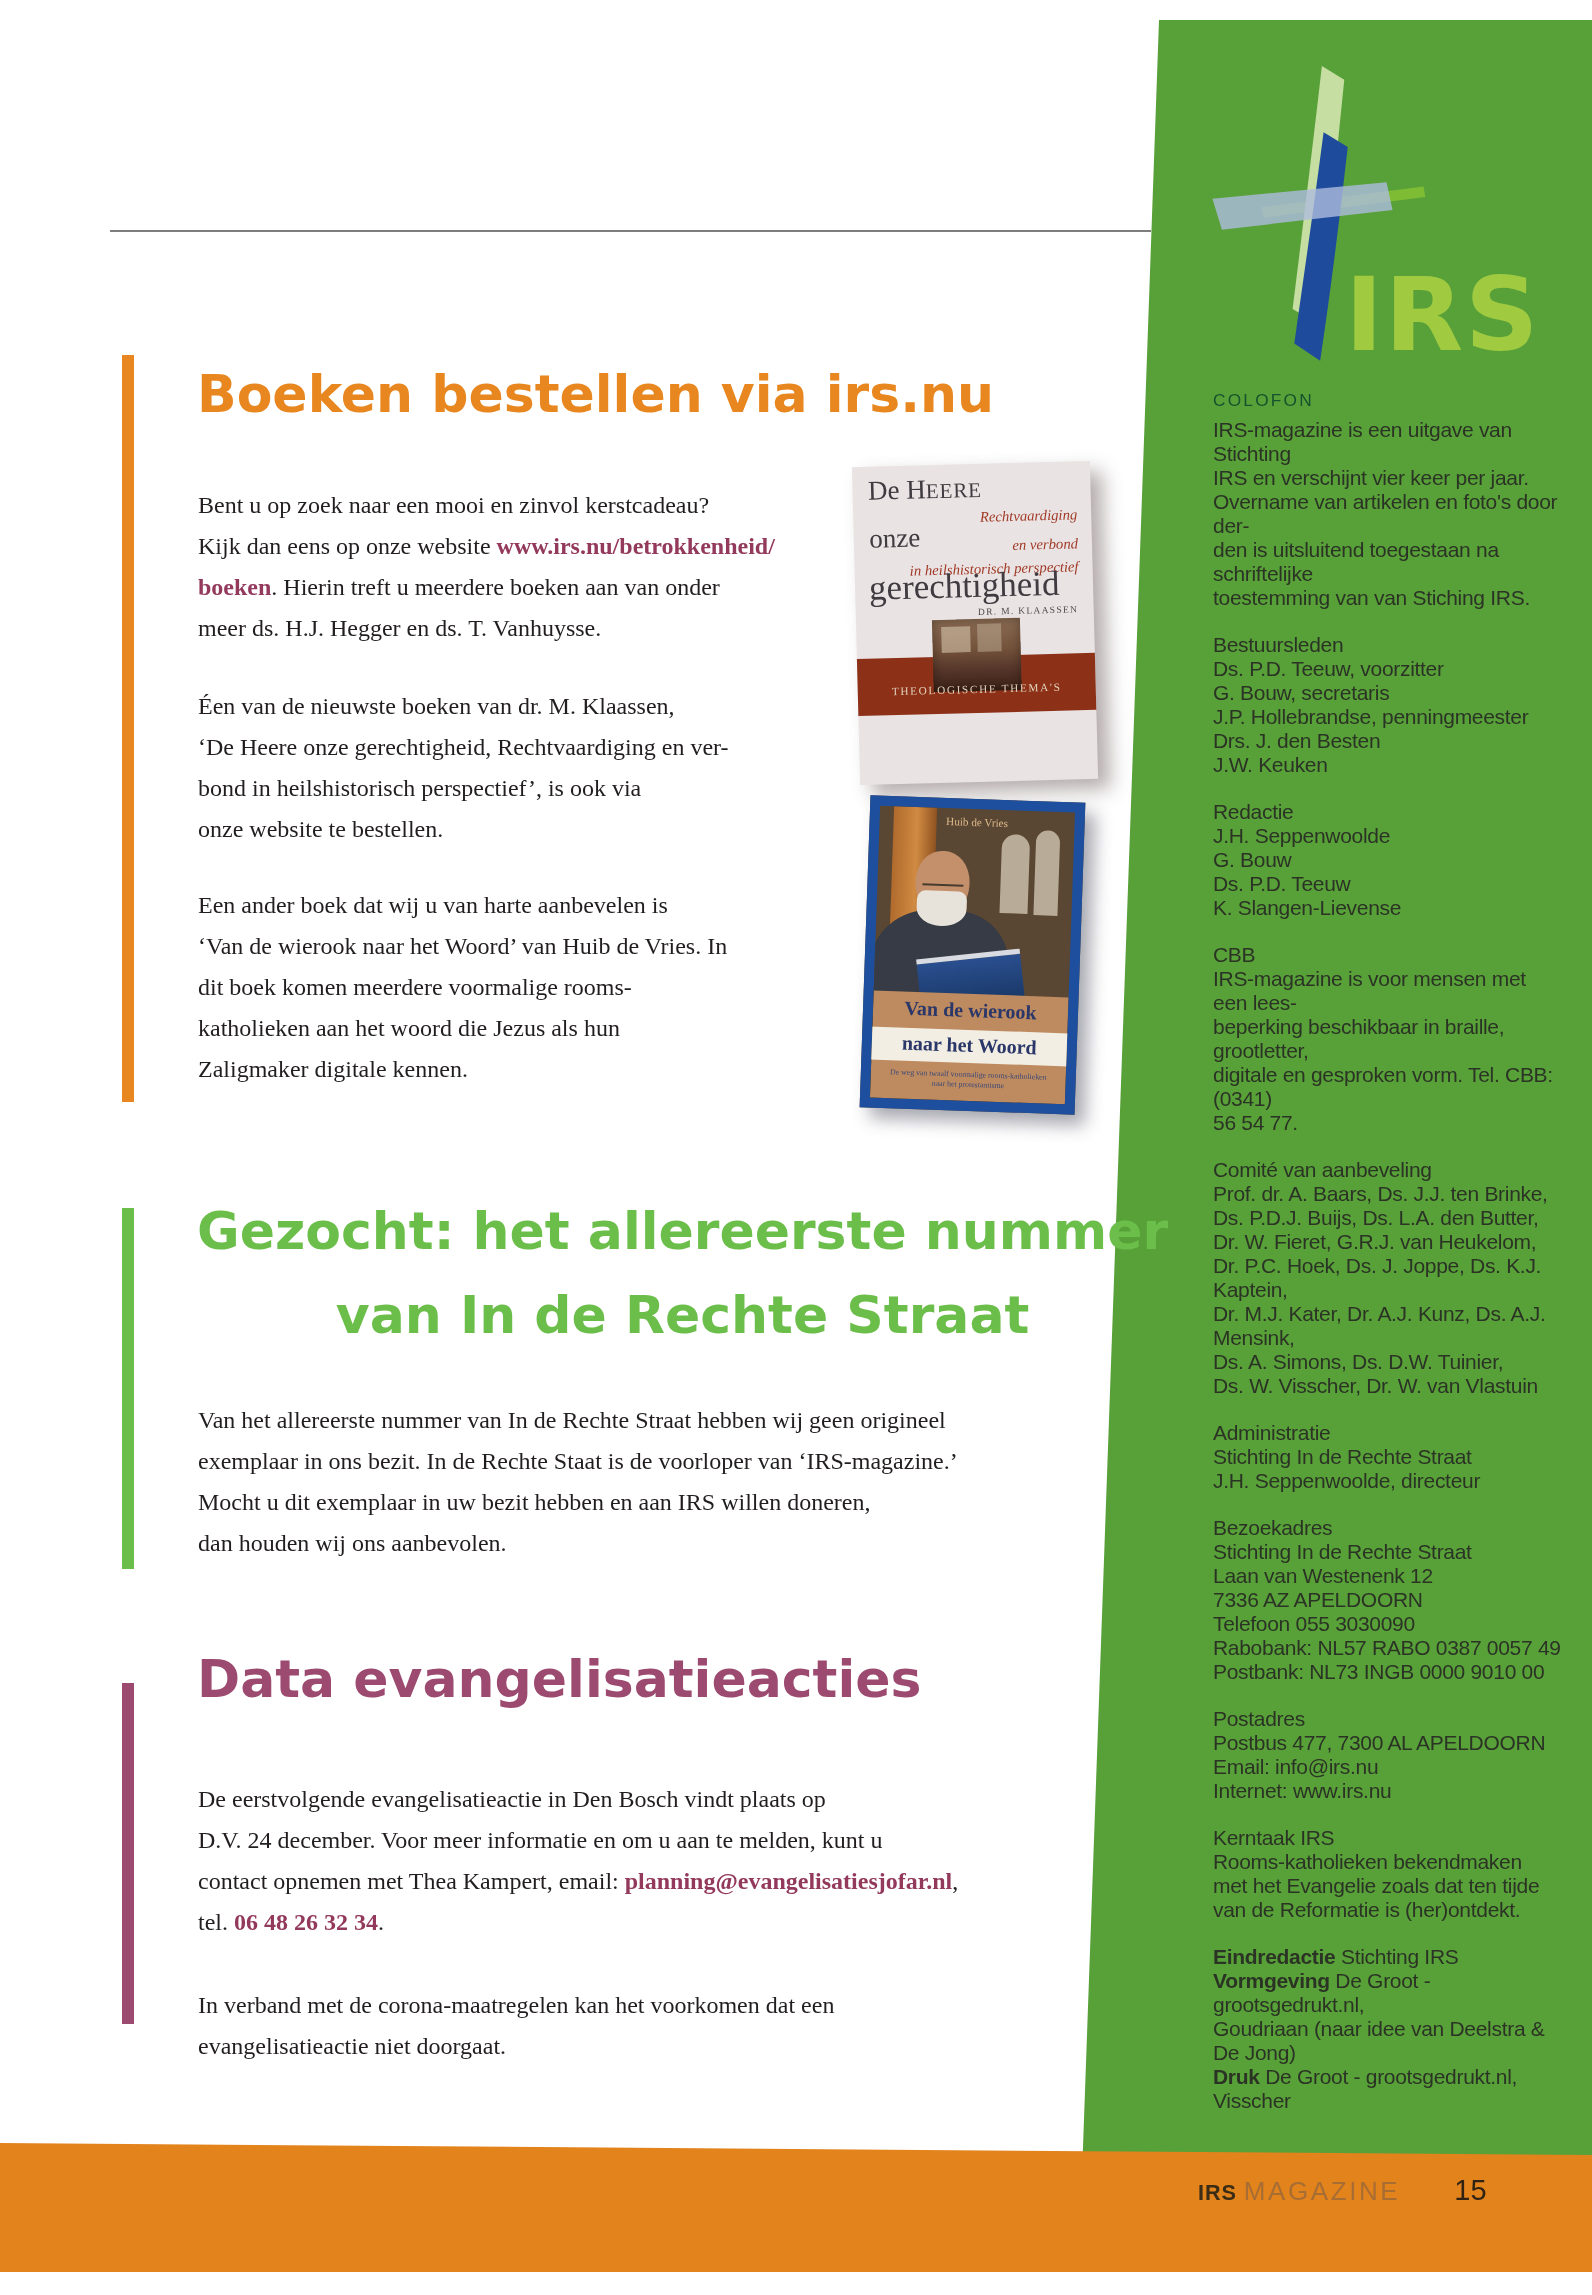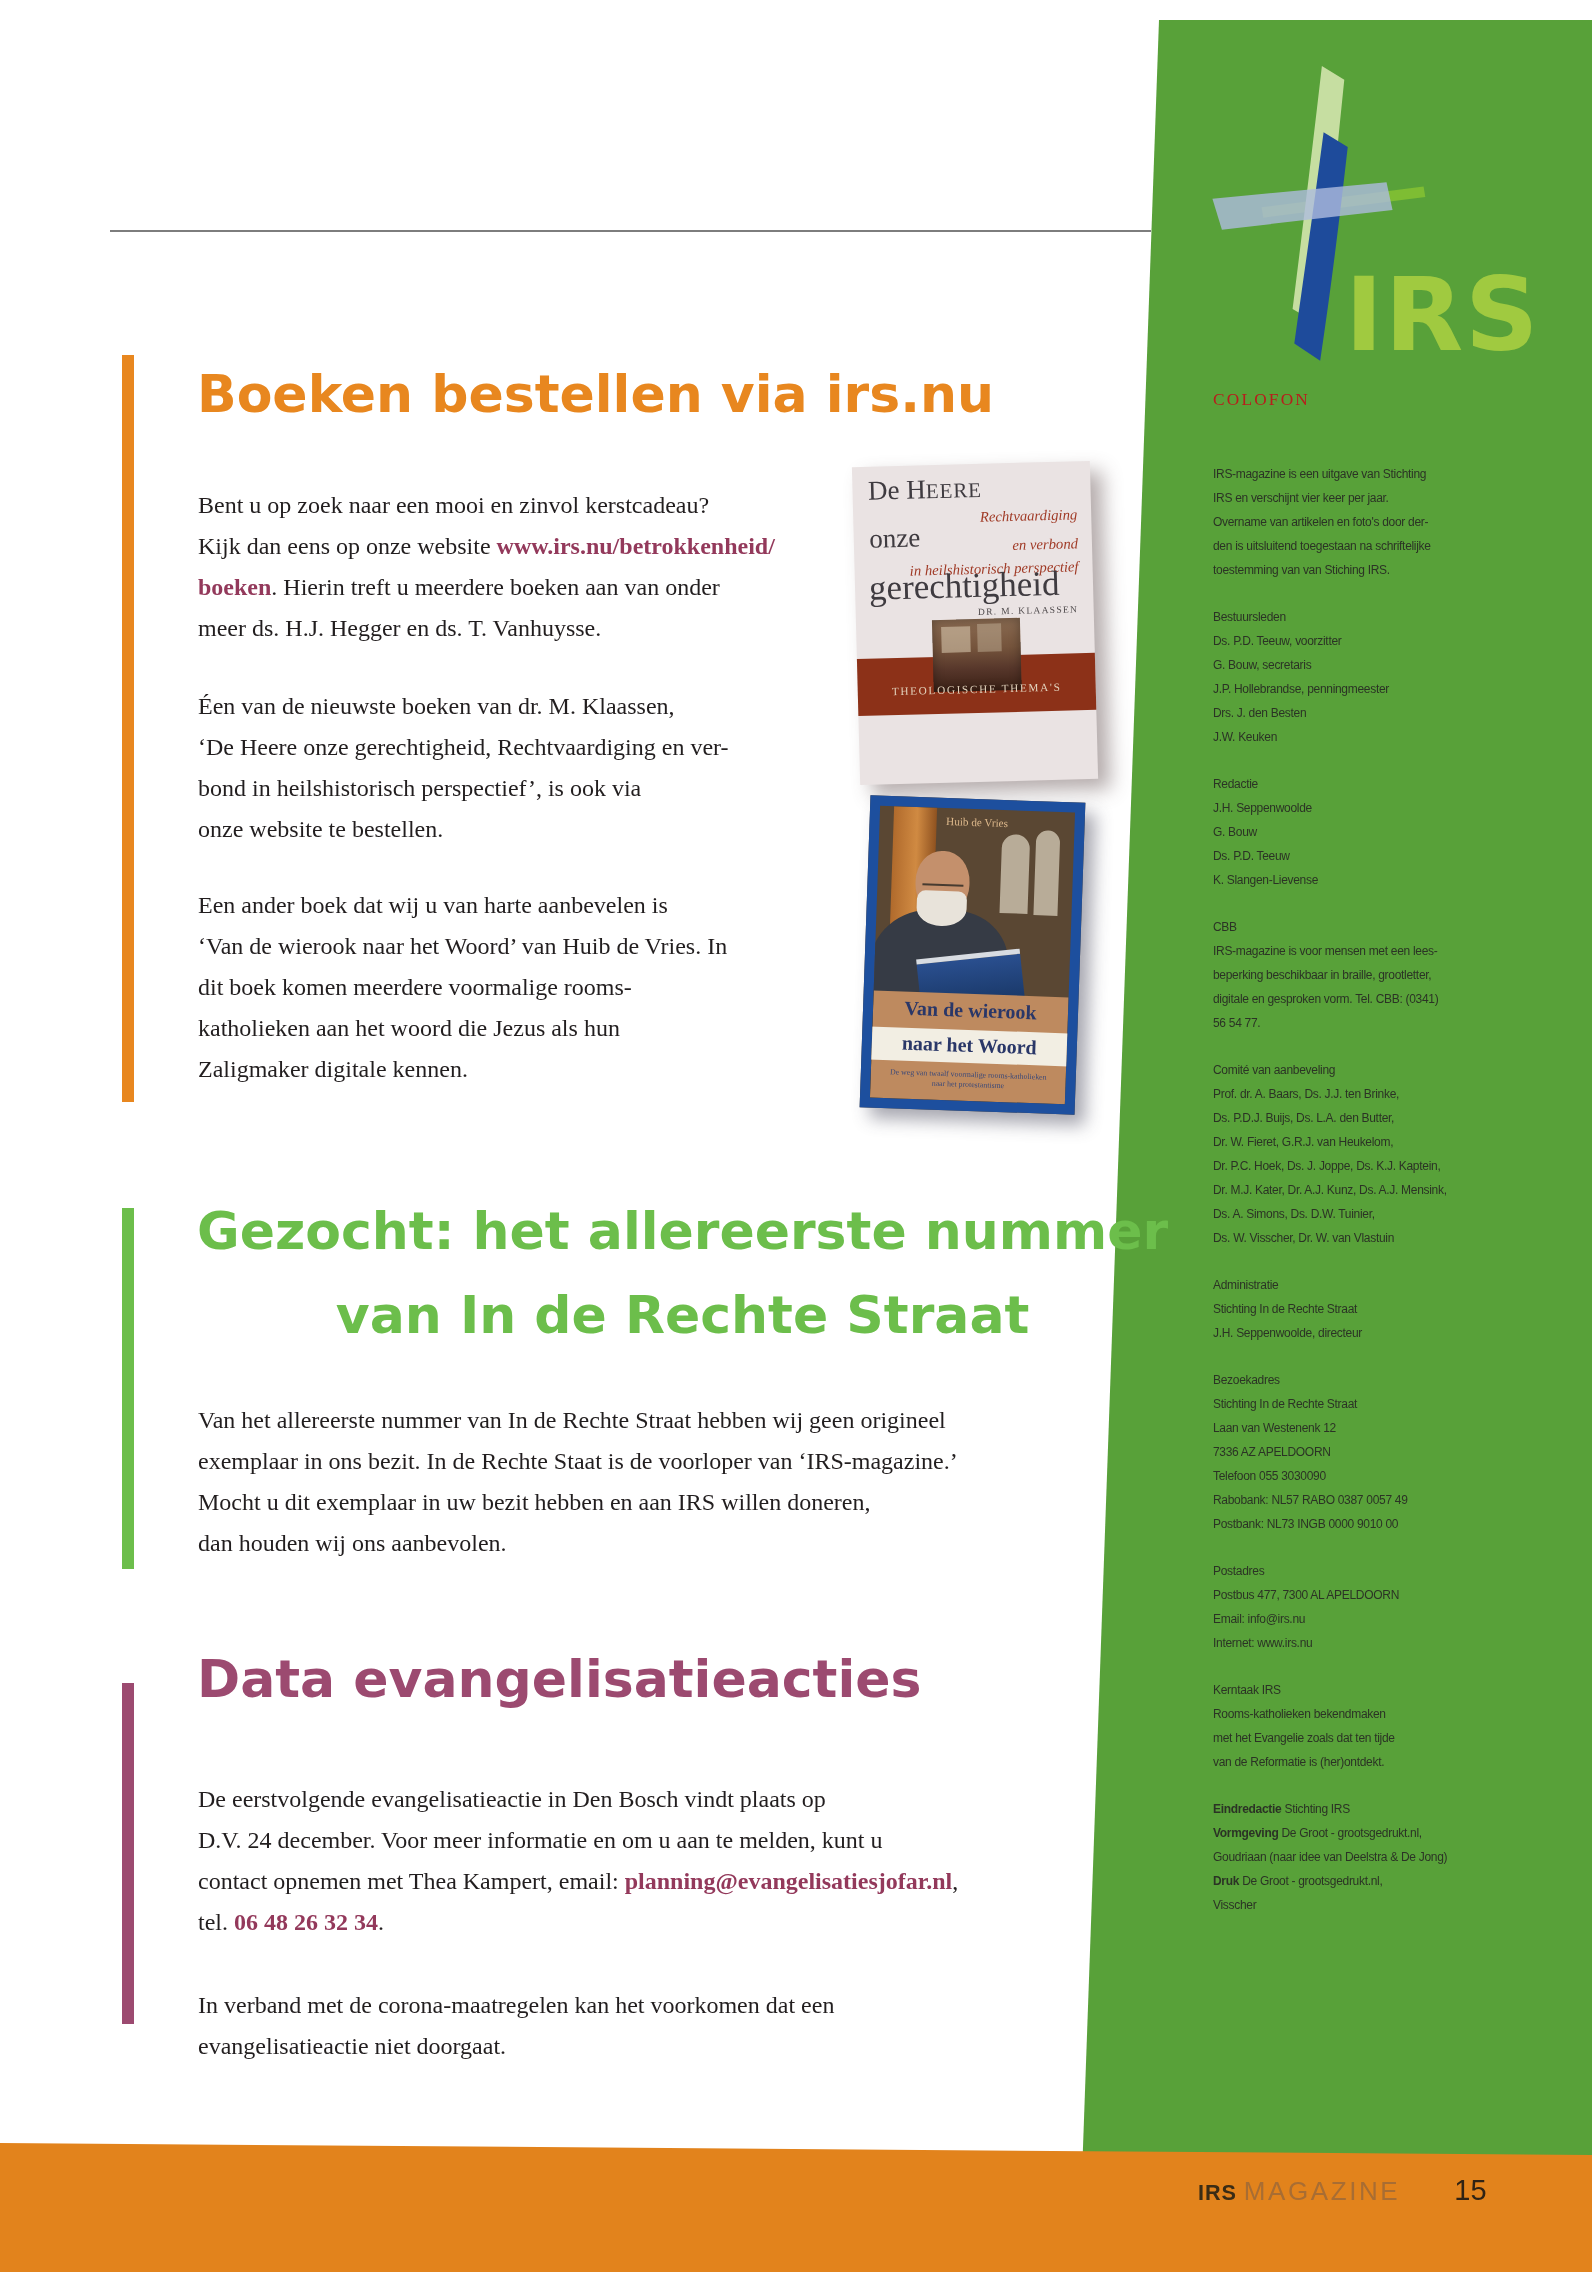--- a/index.html
+++ b/index.html
@@ -37,25 +37,25 @@
   a.maroon, .maroon{color:#93395b;font-weight:bold;text-decoration:none;}
 
   
   #green-panel{
     left:0;top:0;width:1592px;height:2175px;background:#58a139;
     clip-path:polygon(1159px 20px,1592px 20px,1592px 2175px,1082px 2175px);
   }
   #logo-box{left:1184px;top:50px;width:293px;height:337px;}
   #logo-text{left:1345px;top:264px;font-family:"DejaVu Sans", sans-serif;
     font-weight:800;font-size:102px;line-height:102px;color:#a0ca40;letter-spacing:1.7px;}
-  #colofon-label{left:1213px;top:390px;font-family:Liberation Serif, serif;
-    font-size:17.3px;letter-spacing:2.2px;color:#b91c1c;}
+  #colofon-label{left:1213px;top:390px;font-family:Liberation Sans, sans-serif;
+    font-size:17.3px;letter-spacing:2.2px;color:#14532d;}
   #colofon{
-    left:1213px;top:462px;width:350px;
-    font-family:"Liberation Sans", sans-serif;font-size:12px;letter-spacing:-0.3px;
+    left:1213px;top:418px;width:350px;
+    font-family:"Liberation Sans", sans-serif;font-size:21px;letter-spacing:-0.3px;
     line-height:24px;color:#2b3325;
   }
   #colofon .section{margin-bottom:23px;}
   #colofon .sec-title{font-weight:normal;}
   #colofon .credit-label{font-weight:bold;}
 
   
   #book1{
     left:856px;top:464px;width:238px;height:318px;background:#eae3e3;
     transform:rotate(-1.5deg);box-shadow:12px 10.4px 19px rgba(90,70,70,.45);

